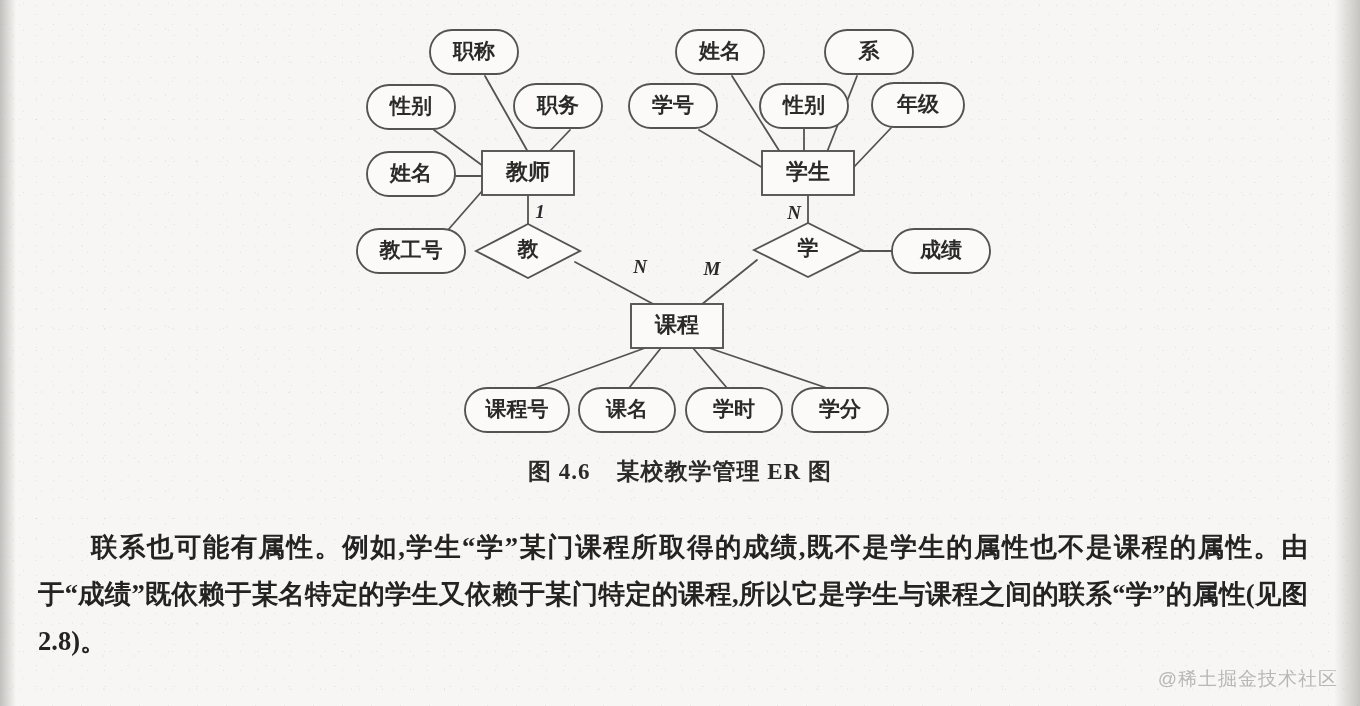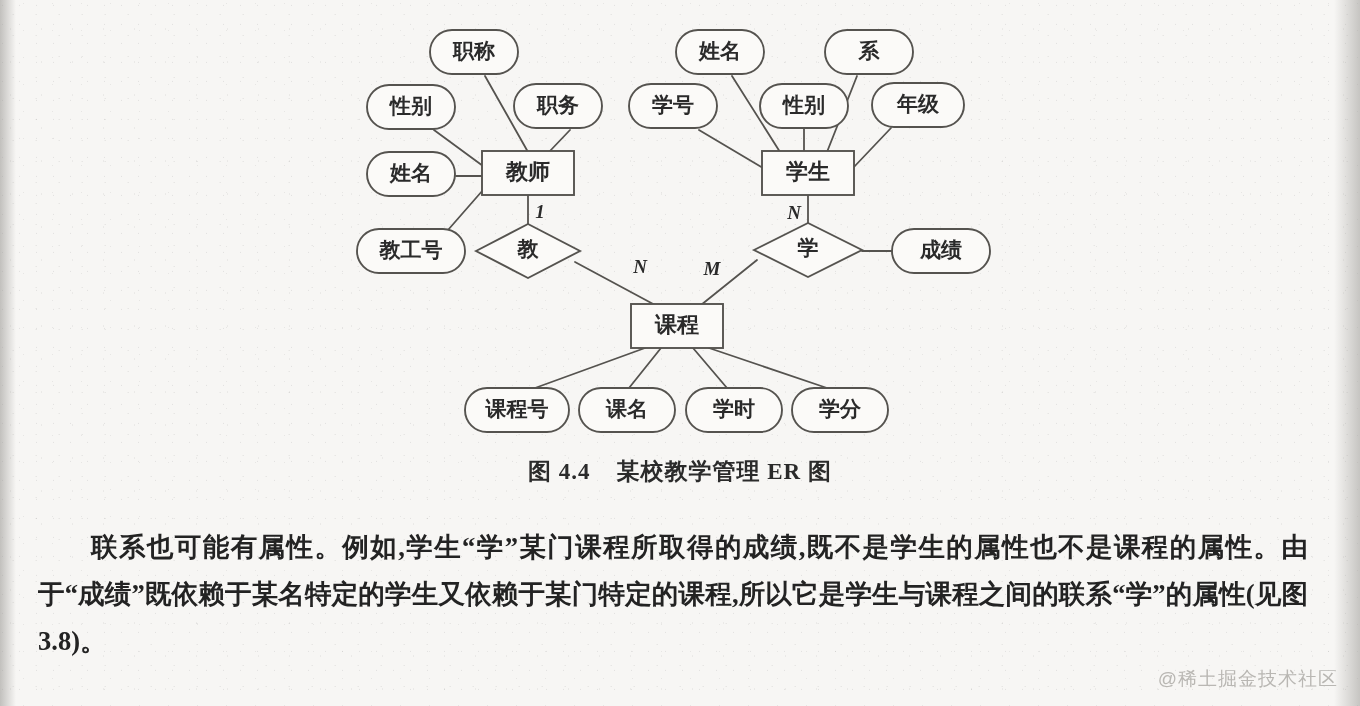--- a/index.html
+++ b/index.html
@@ -241,20 +241,20 @@
         <text x="662" y="327" class="er-label entity">课程</text>
       </g>
       <text x="525" y="214" class="card-label">1</text>
       <text x="625" y="269" class="card-label">N</text>
       <text x="697" y="271" class="card-label">M</text>
       <text x="779" y="215" class="card-label">N</text>
     </svg>
 </div>
 
 <div id="caption">
-  <span>图 4.4</span><span class="gap"></span><span>某校教学管理 ER 图</span>
+  <span>图 4.6</span><span class="gap"></span><span>某校教学管理 ER 图</span>
 </div>
 
 <div id="body-text">
-  <p>联系也可能有属性。例如,学生“学”某门课程所取得的成绩,既不是学生的属性也不是课程的属性。由于“成绩”既依赖于某名特定的学生又依赖于某门特定的课程,所以它是学生与课程之间的联系“学”的属性(见图 3.8)。</p>
+  <p>联系也可能有属性。例如,学生“学”某门课程所取得的成绩,既不是学生的属性也不是课程的属性。由于“成绩”既依赖于某名特定的学生又依赖于某门特定的课程,所以它是学生与课程之间的联系“学”的属性(见图 2.8)。</p>
 </div>
 
 <div id="watermark">@稀土掘金技术社区</div>
 
 </body></html>

